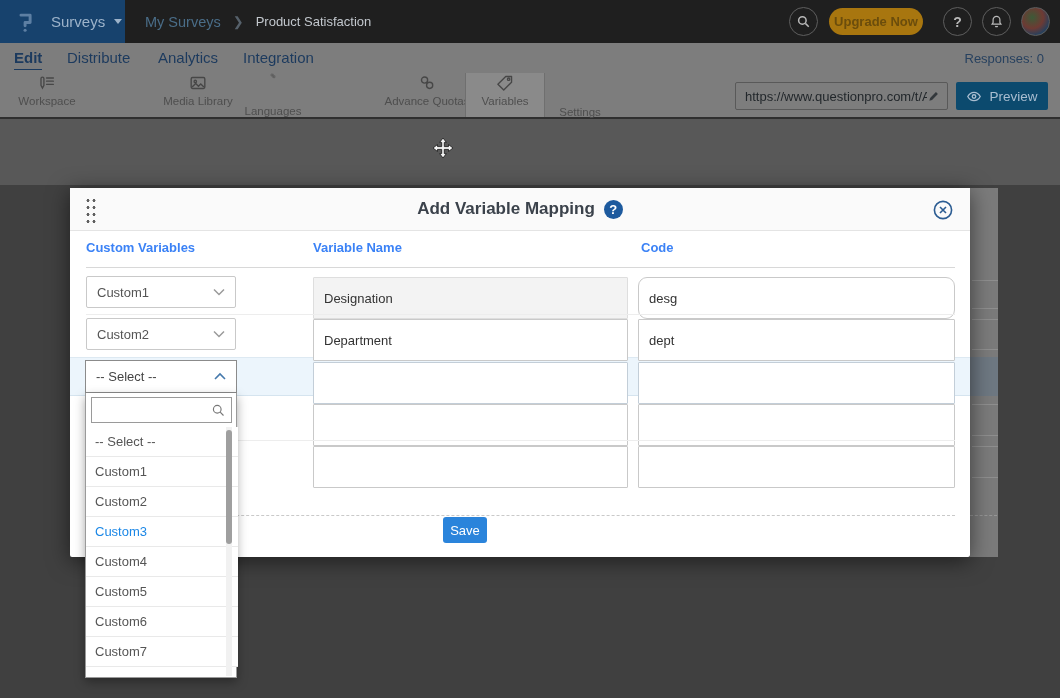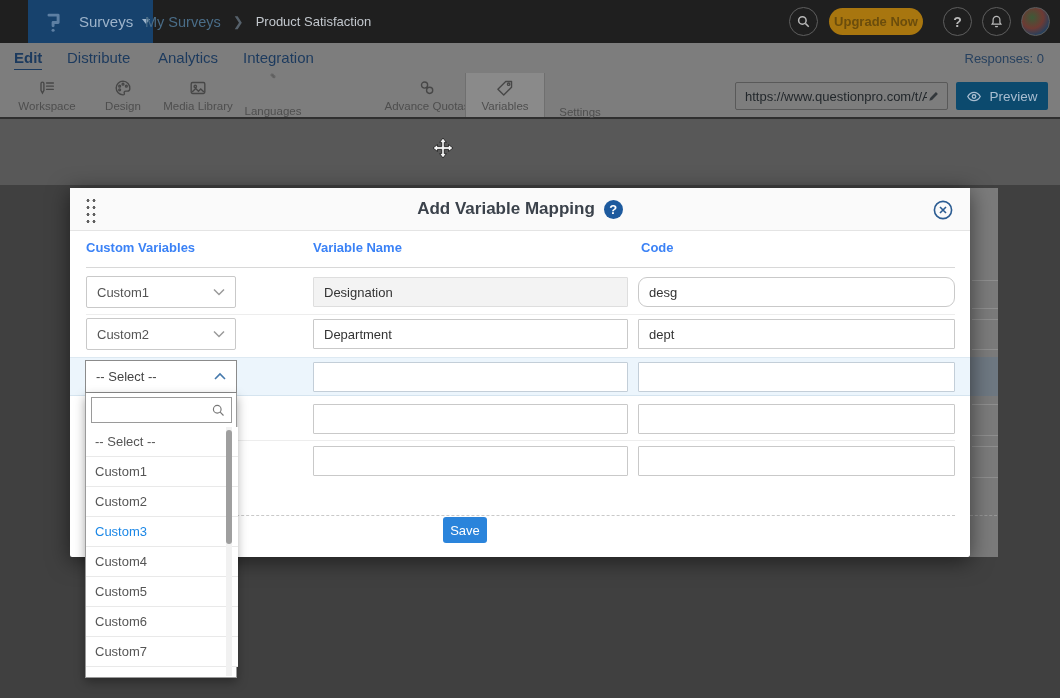--- a/index.html
+++ b/index.html
@@ -3,41 +3,41 @@
 <meta charset="utf-8">
 <style>
   * { margin:0; padding:0; box-sizing:border-box; }
   html,body { width:1060px; height:698px; }
   body { font-family:"Liberation Sans", sans-serif; }
   .page { position:relative; width:1060px; height:698px; background:#404040; overflow:hidden; }
   .abs { position:absolute; }
 
   
   .topbar { left:0; top:0; width:1060px; height:43px; background:#1f1f1f; }
-  .logo-sec { left:0; top:0; width:125px; height:43px; background:#17426d; display:flex; align-items:center;margin-left:28px; }
+  .logo-sec { left:0; top:0; width:125px; height:43px; background:#17426d; display:flex; align-items:center; }
   .logo { margin-left:15px; }
   .prod-label { color:#9db3ca; font-size:15px; margin-left:14px; }
   .caret-down { width:0; height:0; border-left:4.5px solid transparent; border-right:4.5px solid transparent; border-top:5px solid #9db3ca; margin-left:9px; }
   .crumb { top:0; left:125px; height:43px; display:flex; align-items:center; }
   .crumb-link { color:#4a6d88; font-size:14.5px; margin-left:20px; }
   .crumb-sep { color:#56616b; font-size:13px; margin:0 12px; }
   .crumb-cur { color:#c2c7cd; font-size:13px; }
   .circ-btn { width:29px; height:29px; border:1.5px solid #5e5e5e; border-radius:50%; top:7px; display:flex; align-items:center; justify-content:center; }
   .upgrade { left:829px; top:8px; width:94px; height:27px; background:#a8760f; border-radius:14px; border:none; color:#6b4d0c; font-weight:bold; font-size:13px; font-family:"Liberation Sans",sans-serif; }
   .avatar { left:1021px; top:7px; width:29px; height:29px; border-radius:50%; border:1.5px solid #5e5e5e; background:radial-gradient(circle at 38% 35%, #3c5a37 0%, #6e3a33 45%, #24405e 75%, #1d1d1d 100%); }
 
   
   .tabrow { left:0; top:43px; width:1060px; height:30px; background:#7d7d7d; }
   .tab { color:#1c3a5e; font-size:15px; top:6px; }
   .tab.active { font-weight:bold; border-bottom:1.5px solid #1c3a5e; padding-bottom:3px; }
   .responses { right:16px; top:8px; color:#27415f; font-size:13px; }
 
   
   .toolbar { left:0; top:73px; width:1060px; height:46px; background:#7d7d7d; border-bottom:2px solid #2f2f2f; }
-  .tool { top:0; width:80px; height:44px; display:flex; flex-direction:column; align-items:center; justify-content:center; color:#474747; }
+  .tool { top:0; width:80px; height:44px; display:flex; flex-direction:column; align-items:center; justify-content:flex-start; color:#474747; }
   .tool .tlabel { font-size:11.5px; color:#4e4e4e; margin-top:2px; white-space:nowrap; }
   .tool.active { background:#8a8a8a; border-left:1px solid #6f6f6f; border-right:1px solid #6f6f6f; }
   .urlbox { left:735px; top:9px; width:213px; height:28px; border:1px solid #595959; border-radius:2px; display:flex; align-items:center; padding:0 6px 0 9px; }
   .urlbox input { flex:1; min-width:0; border:none; outline:none; background:transparent; color:#22272b; font-size:13px; font-family:"Liberation Sans",sans-serif; }
   .preview-btn { left:956px; top:9px; width:92px; height:28px; background:#0c4a6e; border:none; border-radius:2px; color:#a9bdd0; font-size:13.5px; display:flex; align-items:center; justify-content:center; gap:7px; font-family:"Liberation Sans",sans-serif; }
 
   
   .headstrip { left:0; top:119px; width:1060px; height:66px; background:#585858; }
   .page-title { left:88px; top:149px; font-size:20px; color:#23272c; }
   .badge { border-radius:50%; display:inline-flex; align-items:center; justify-content:center; font-weight:bold; }
@@ -58,21 +58,21 @@
   .drag-dots { position:absolute; left:15px; top:9px; width:11px; height:26px;
       background-image:radial-gradient(circle, #5f5f5f 1.4px, transparent 1.6px); background-size:6px 7px; background-position:0 0; }
   .m-title { font-size:17px; font-weight:bold; color:#3b424b; }
   .help-blue { width:19px; height:19px; background:#1d5a9e; color:#fff; font-size:13px; margin-left:9px; }
   .m-close { position:absolute; right:17px; top:12px; width:20px; height:20px; }
   .col-label { top:52px; font-size:13px; font-weight:bold; color:#3b82f6; }
   .col-rule { left:16px; top:79px; width:869px; border-top:1px solid #d8d8d8; }
   .row-rule { left:16px; width:869px; border-top:1px solid #ededed; }
   .selbox { width:150px; height:32px; border:1px solid #c9c9c9; border-radius:2px; background:#fff; display:flex; align-items:center; padding:0 10px; font-size:13px; color:#555; }
   .selbox .sp { flex:1; }
-  .tinput { height:30px; border:1px solid #c9c9c9; border-radius:1px; background:#fff; font-size:13px; color:#333; padding:0 10px; font-family:"Liberation Sans",sans-serif; outline:none; }
+  .tinput { height:42px; border:1px solid #c9c9c9; border-radius:1px; background:#fff; font-size:13px; color:#333; padding:0 10px; font-family:"Liberation Sans",sans-serif; outline:none; }
   .tinput.ro { background:#f3f3f3; border-color:#dedede; }
   .hl-row { left:0; top:169px; width:900px; height:39px; background:#ecf5fc; border-top:1px solid #dde9f2; border-bottom:1px solid #d5e4ef; }
   .hl-row .tinput { border-color:#c3ced8; }
   .dash-rule { left:16px; top:327px; width:869px; border-top:1px dashed #c9c9c9; }
   .save-btn { left:373px; top:329px; width:44px; height:26px; background:#2a84db; color:#fff; border:none; border-radius:3px; font-size:13px; font-family:"Liberation Sans",sans-serif; }
 
   
   .dd-head { left:85px; top:360px; width:152px; height:33px; background:#fff; border:1px solid #8b8b8b; z-index:20; display:flex; align-items:center; padding:0 10px; font-size:13px; color:#444; }
   .dd-head .sp { flex:1; }
   .dd-panel { left:85px; top:393px; width:152px; height:285px; background:#fff; border:1px solid #9a9a9a; border-top:none; box-shadow:0 4px 10px rgba(0,0,0,0.35); z-index:20; }
@@ -135,30 +135,20 @@
     <span class="abs responses">Responses: 0</span>
   </div>
 
   <div class="abs toolbar">
     <div class="abs tool" style="left:7px;">
       <svg width="20" height="20" viewBox="0 0 22 22" fill="none" stroke="currentColor" stroke-width="1.5" stroke-linecap="round">
         <path d="M6 4.5c-1 0-1.6.7-1.6 1.6v7.4L6 16.5l1.6-3V6.1C7.6 5.2 7 4.5 6 4.5z"></path>
           <path d="M10.5 5.5H18M10.5 9H18M10.5 12.5H18"></path>
       </svg>
       <span class="tlabel">Workspace</span>
-    </div>
-    <div class="abs tool" style="left:83px;">
-      <svg width="20" height="20" viewBox="0 0 22 22" fill="none" stroke="currentColor" stroke-width="1.5">
-        <path d="M11 3.5a7.5 7.5 0 1 0 0 15c1.4 0 1.8-.9 1.4-1.8-.5-1.1.2-2.2 1.5-2.2h1.9c1.5 0 2.7-1.2 2.7-2.7A7.7 7.7 0 0 0 11 3.5z"></path>
-        <circle cx="7.3" cy="9" r="1"></circle>
-          <circle cx="11" cy="6.8" r="1"></circle>
-          <circle cx="14.7" cy="9" r="1"></circle>
-          <circle cx="7.3" cy="13" r="1"></circle>
-      </svg>
-      <span class="tlabel">Design</span>
     </div>
     <div class="abs tool" style="left:158px;">
       <svg width="20" height="20" viewBox="0 0 22 22" fill="none" stroke="currentColor" stroke-width="1.5">
         <rect x="3.5" y="5" width="15" height="12" rx="1.5"></rect>
           <circle cx="8" cy="9.3" r="1.3"></circle>
           <path d="M4.5 15.5l4-4 3 3 2.5-2.5 3.5 3.5"></path>
       </svg>
       <span class="tlabel">Media Library</span>
     </div>
     <div class="abs tool" style="left:233px;gap:24px;">

